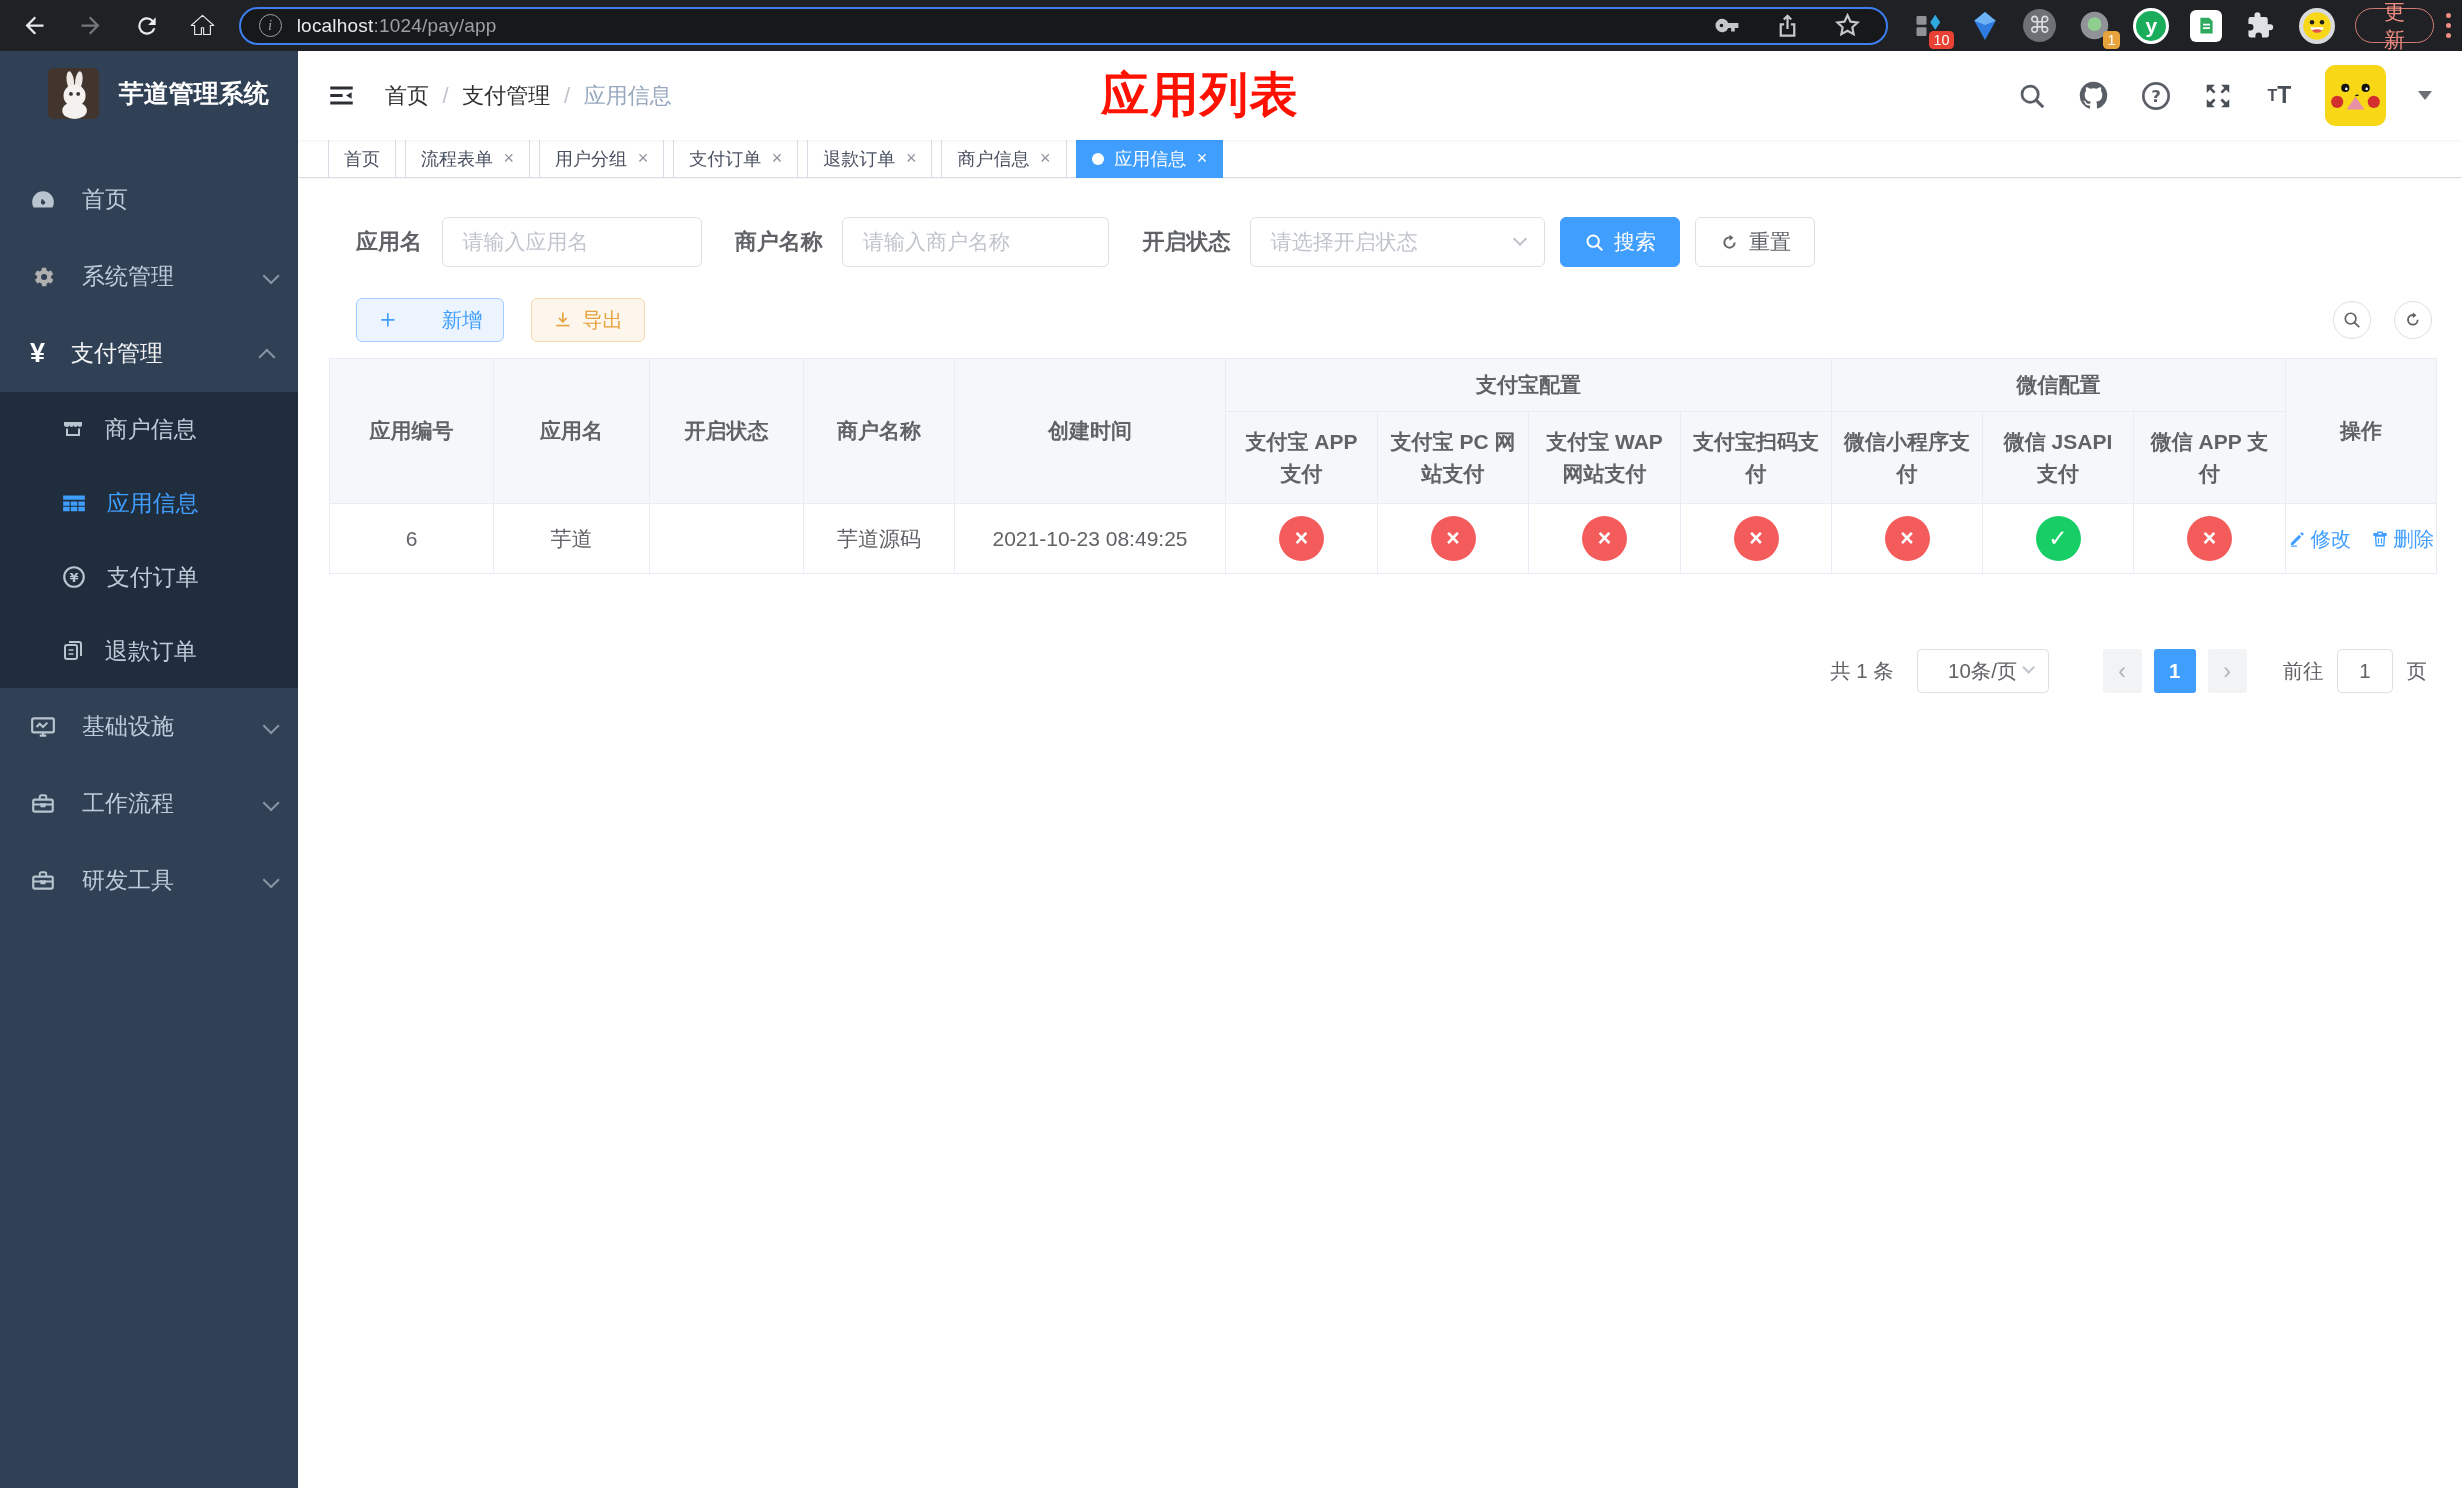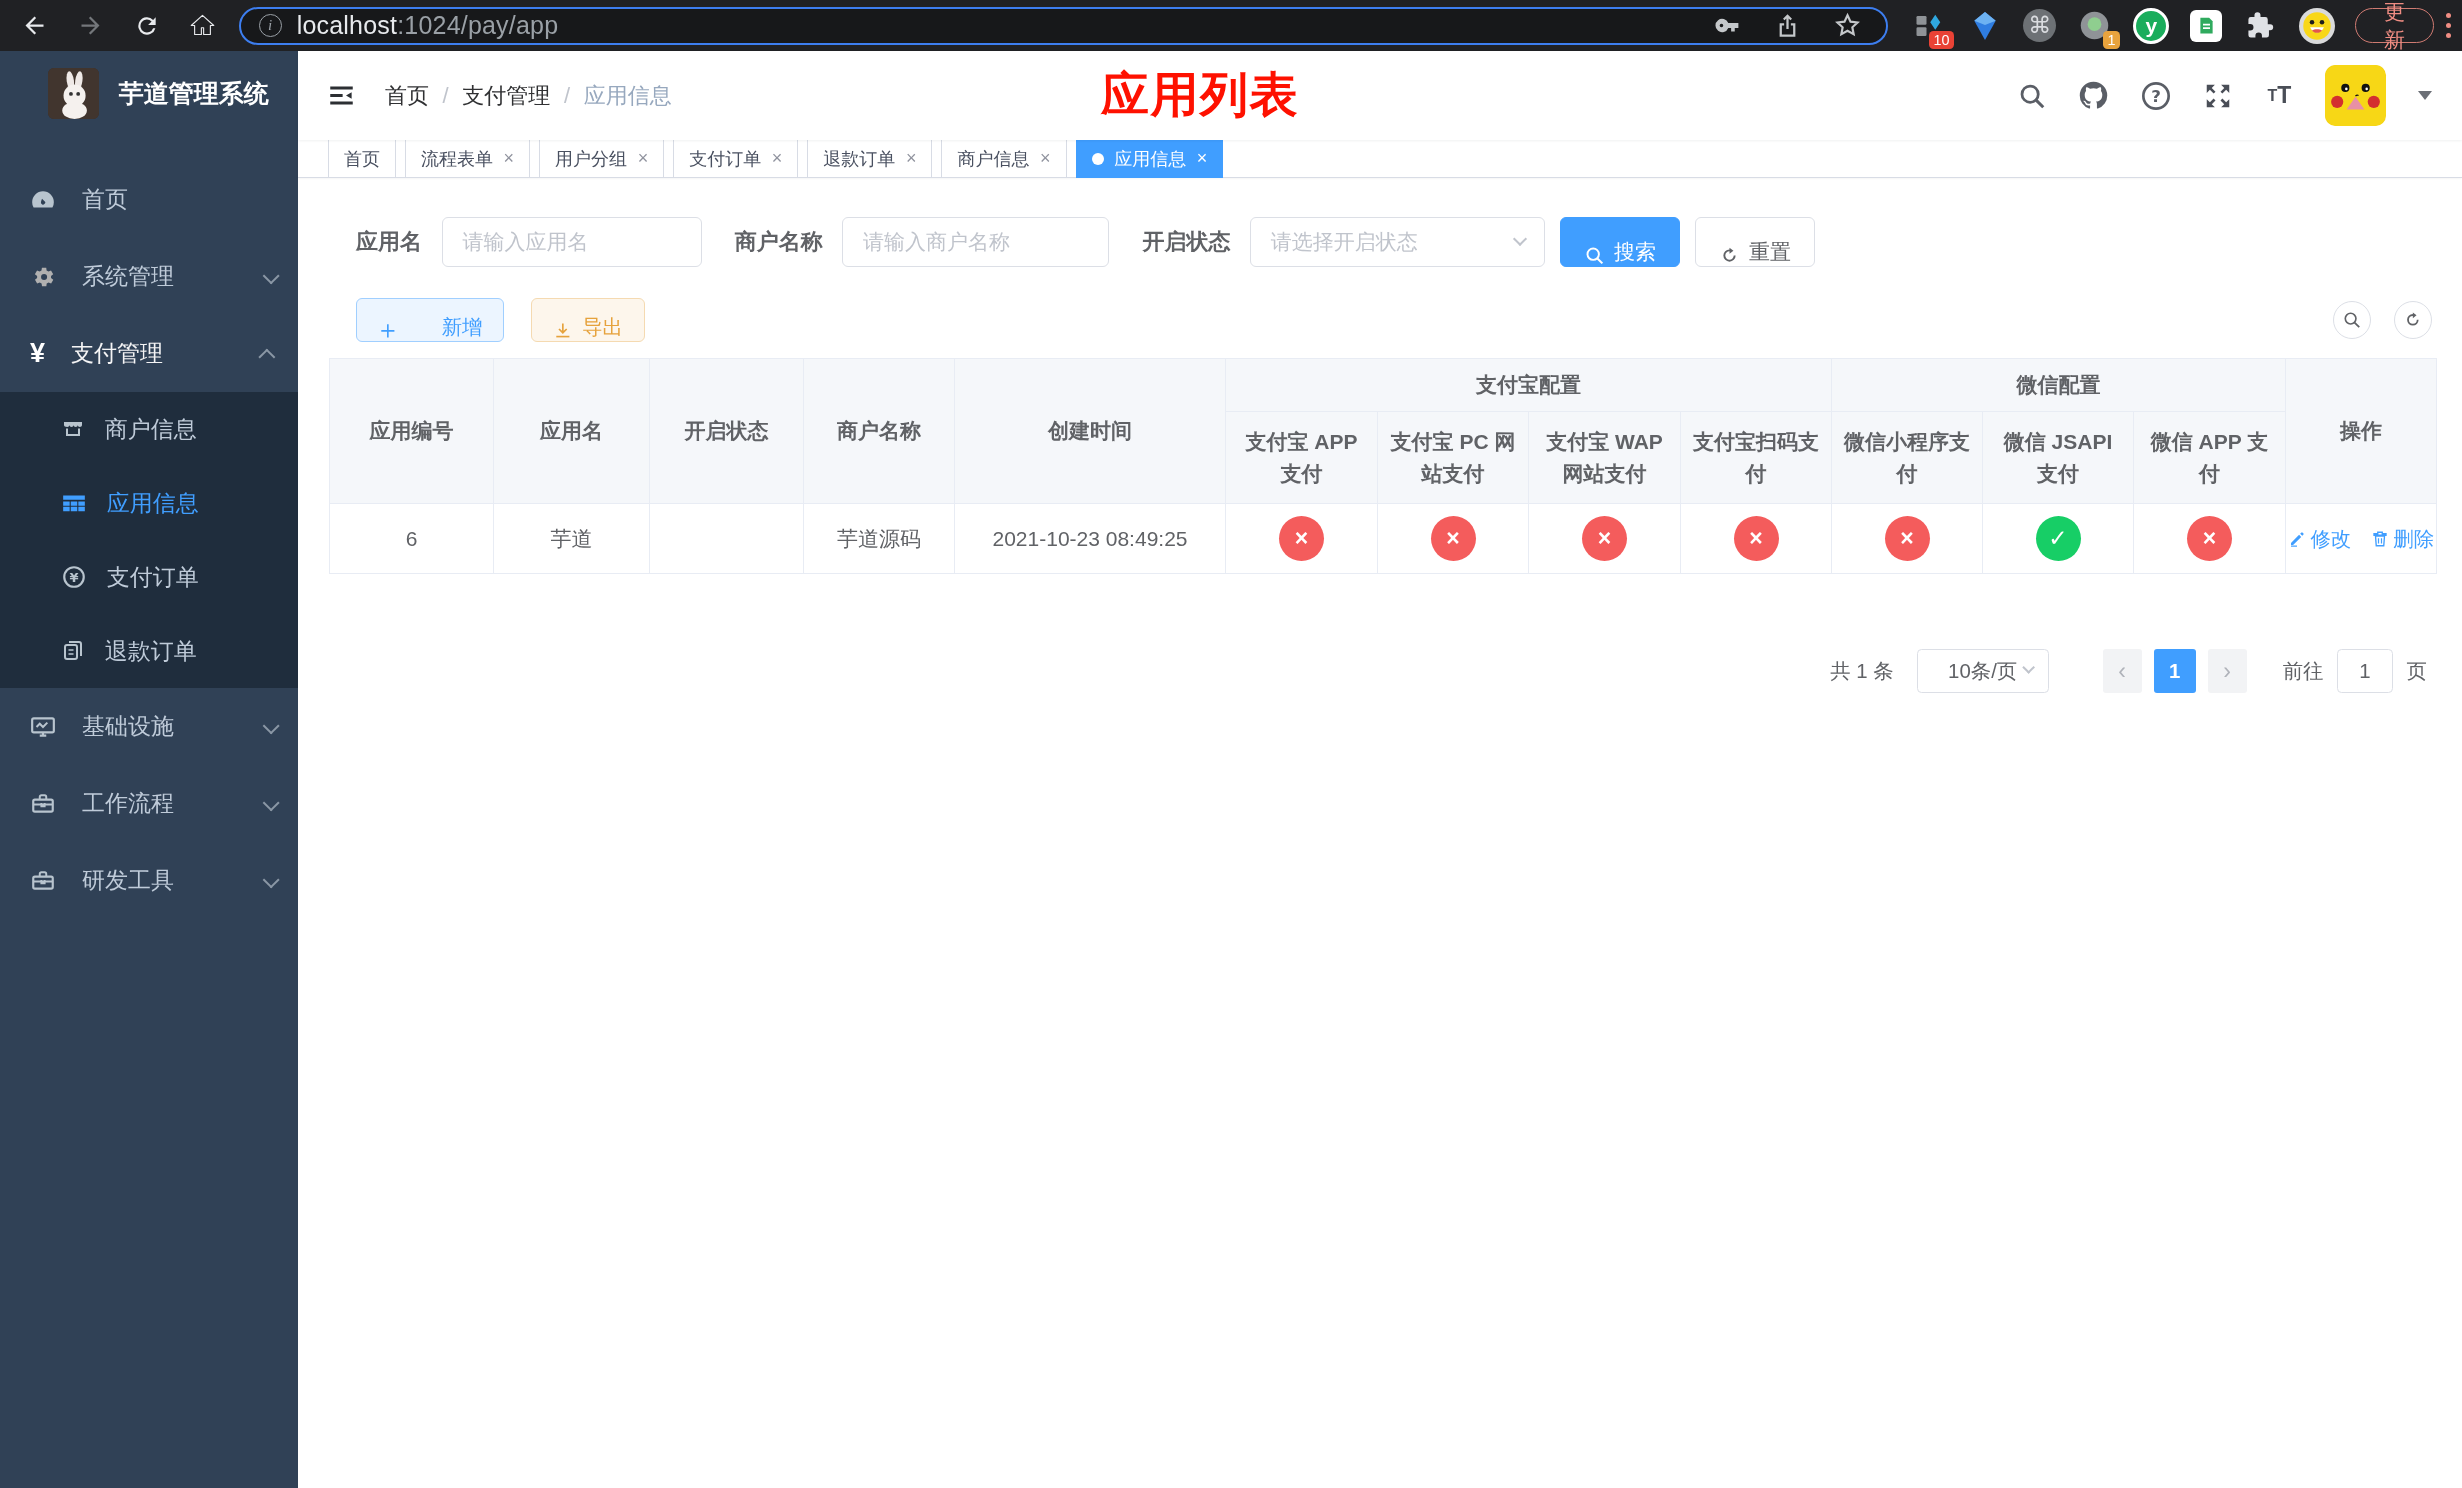--- a/index.html
+++ b/index.html
@@ -4,21 +4,21 @@
 <style>
   * { margin:0; padding:0; box-sizing:border-box; }
   html,body { width:2462px; height:1489px; overflow:hidden; font-family:"Liberation Sans","DejaVu Sans",sans-serif; background:#fff; }
 
   
   .browser-bar { position:relative; width:100%; height:51px; background:#202124; display:flex; align-items:center; }
   .nav-btns { display:flex; align-items:center; gap:26px; padding:0 21px 0 19.7px; }
   .nav-btn { width:30px; height:30px; display:flex; align-items:center; justify-content:center; }
   .url-pill { position:relative; height:38px; width:1685px; background:#17181a; border:2.3px solid #3d7ef0; border-radius:19.7px; display:flex; align-items:center; padding:0 18px; }
   .info-circle { width:23px; height:23px; border:1.9px solid #9aa0a6; border-radius:50%; color:#9aa0a6; font-size:15px; display:flex; align-items:center; justify-content:center; font-style:italic; font-family:"Liberation Serif",serif; }
-  .url-text { margin-left:15px; font-size:25px; color:#e8eaed; letter-spacing:0.2px; }
+  .url-text { margin-left:15px; font-size:19px; color:#e8eaed; letter-spacing:0.2px; }
   .url-text .dim { color:#9aa0a6; }
   .pill-right { margin-left:auto; display:flex; align-items:center; gap:32px; padding-right:6px; }
   .ext-area { display:flex; align-items:center; gap:21px; margin-left:23px; }
   .ext { position:relative; width:35px; height:35px; display:flex; align-items:center; justify-content:center; }
   .badge { position:absolute; font-size:14.4px; font-weight:normal; color:#fff; border-radius:4.5px; padding:0.8px 4.5px; bottom:-6px; right:-7.6px; }
   .badge.red { background:#e94235; }
   .badge.orange { background:#e8a33d; }
   .circle-ext { width:33px; height:33px; border-radius:50%; display:flex; align-items:center; justify-content:center; }
   .cmd-circle { background:#6d7175; color:#dadce0; font-size:23px; }
   .y-circle { background:#1aad5c; color:#fff; font-size:21px; font-weight:bold; border:3px solid #fff; width:36px; height:36px; }
@@ -76,21 +76,21 @@
 
   
   .content { position:relative; flex:1; background:#fff; }
 
   .filter-row { position:absolute; left:58px; top:39px; height:50px; display:flex; align-items:center; font-size:22px; color:#606266; }
   .f-label { font-weight:bold; margin-right:19.7px; }
   .f-input { height:50px; border:0.8px solid #dcdfe6; border-radius:6px; font-size:21px; color:#606266; padding:0 19.7px; outline:none; font-family:inherit; }
   .f-input::placeholder { color:#c0c4cc; }
   .f-select { position:relative; height:50px; border:0.8px solid #dcdfe6; border-radius:6px; display:flex; align-items:center; padding:0 19.7px; color:#c0c4cc; font-size:21px; width:295px; }
   .f-select .chevron { border-color:#c0c4cc; width:9.8px; height:9.8px; position:absolute; right:21px; top:18px; }
-  .btn { height:50px; border-radius:6px; font-size:21px; display:inline-flex; align-items:flex-end; justify-content:center; gap:9px; border:0.8px solid #dcdfe6; background:#fff; color:#606266; padding:0 23px; cursor:pointer; font-family:inherit; }
+  .btn { height:50px; border-radius:6px; font-size:21px; display:inline-flex; align-items:center; justify-content:center; gap:9px; border:0.8px solid #dcdfe6; background:#fff; color:#606266; padding:0 23px; cursor:pointer; font-family:inherit; }
   .btn.primary { background:#409eff; border-color:#409eff; color:#fff; }
   .gap20 { width:15px; } .gap44 { width:33px; }
 
   .btn-row { position:absolute; left:58px; top:120px; display:flex; gap:27px; }
   .btn.sm { height:44px; font-size:20.4px; padding:0 21px; }
   .btn.plain-blue { background:#ecf5ff; border-color:#a0cfff; color:#409eff;gap:44px; }
   .btn.plain-yellow { background:#fdf6ec; border-color:#f5dab1; color:#e6a23c; }
   .mini-circles { position:absolute; right:30px; top:123px; display:flex; gap:23px; }
   .circle-btn { width:38px; height:38px; border:0.8px solid #dcdfe6; border-radius:50%; display:flex; align-items:center; justify-content:center; background:#fff; color:#606266; }
 

